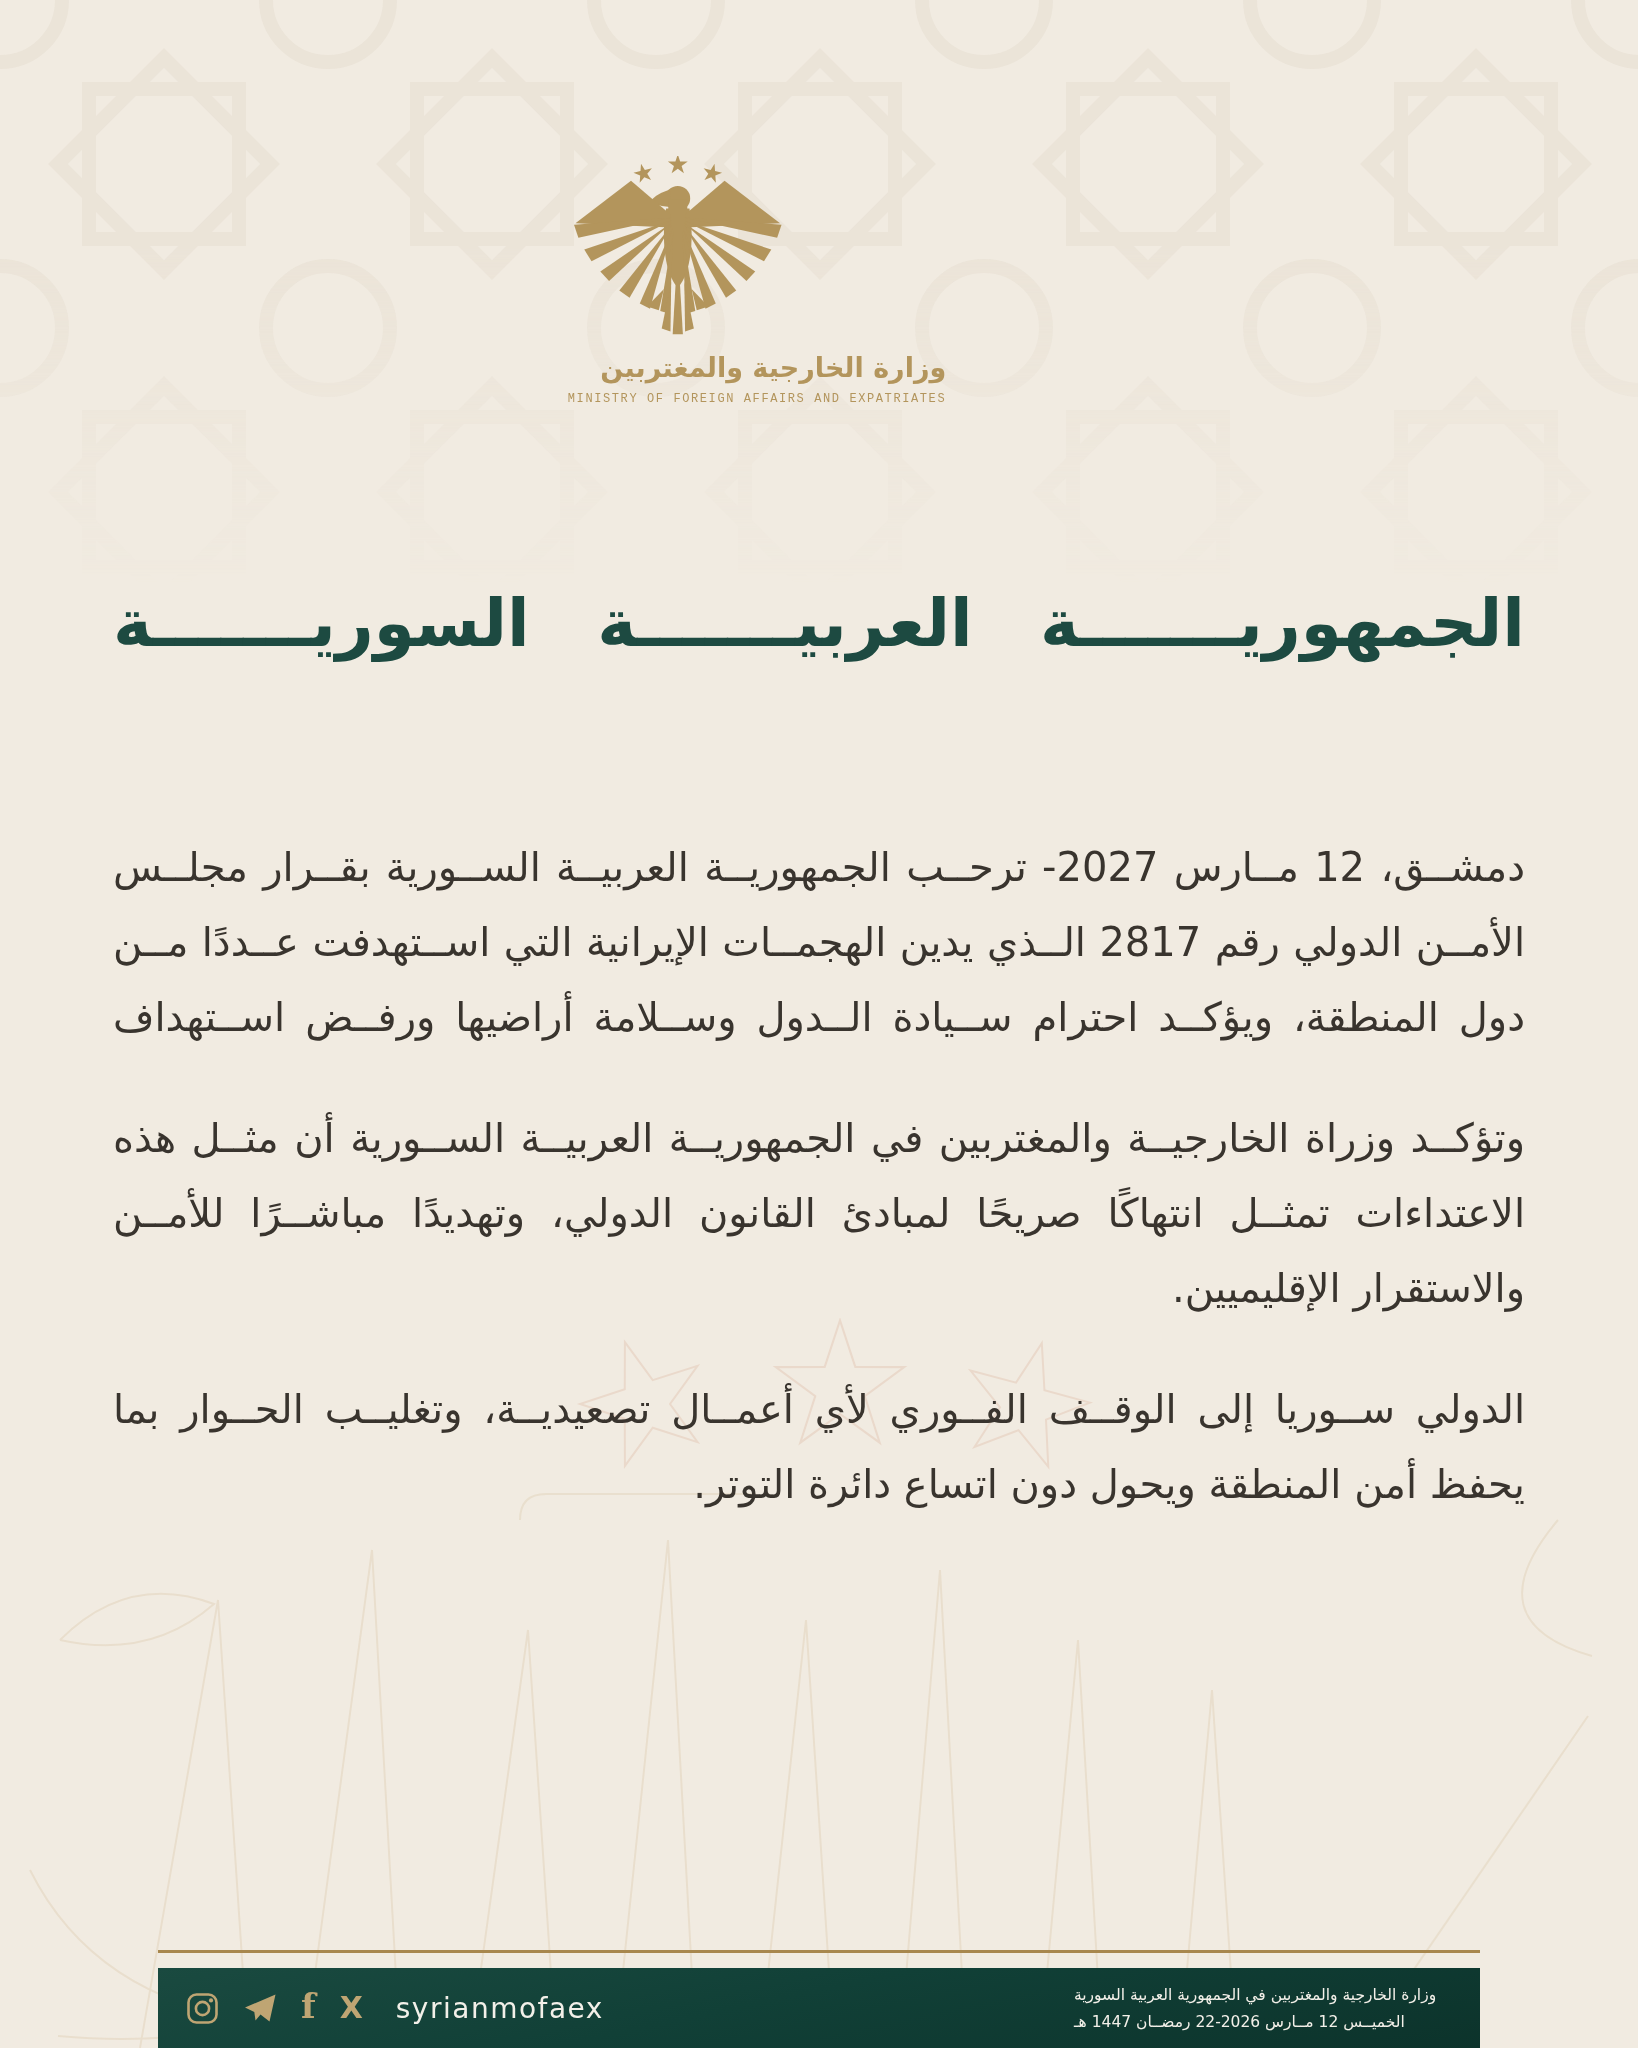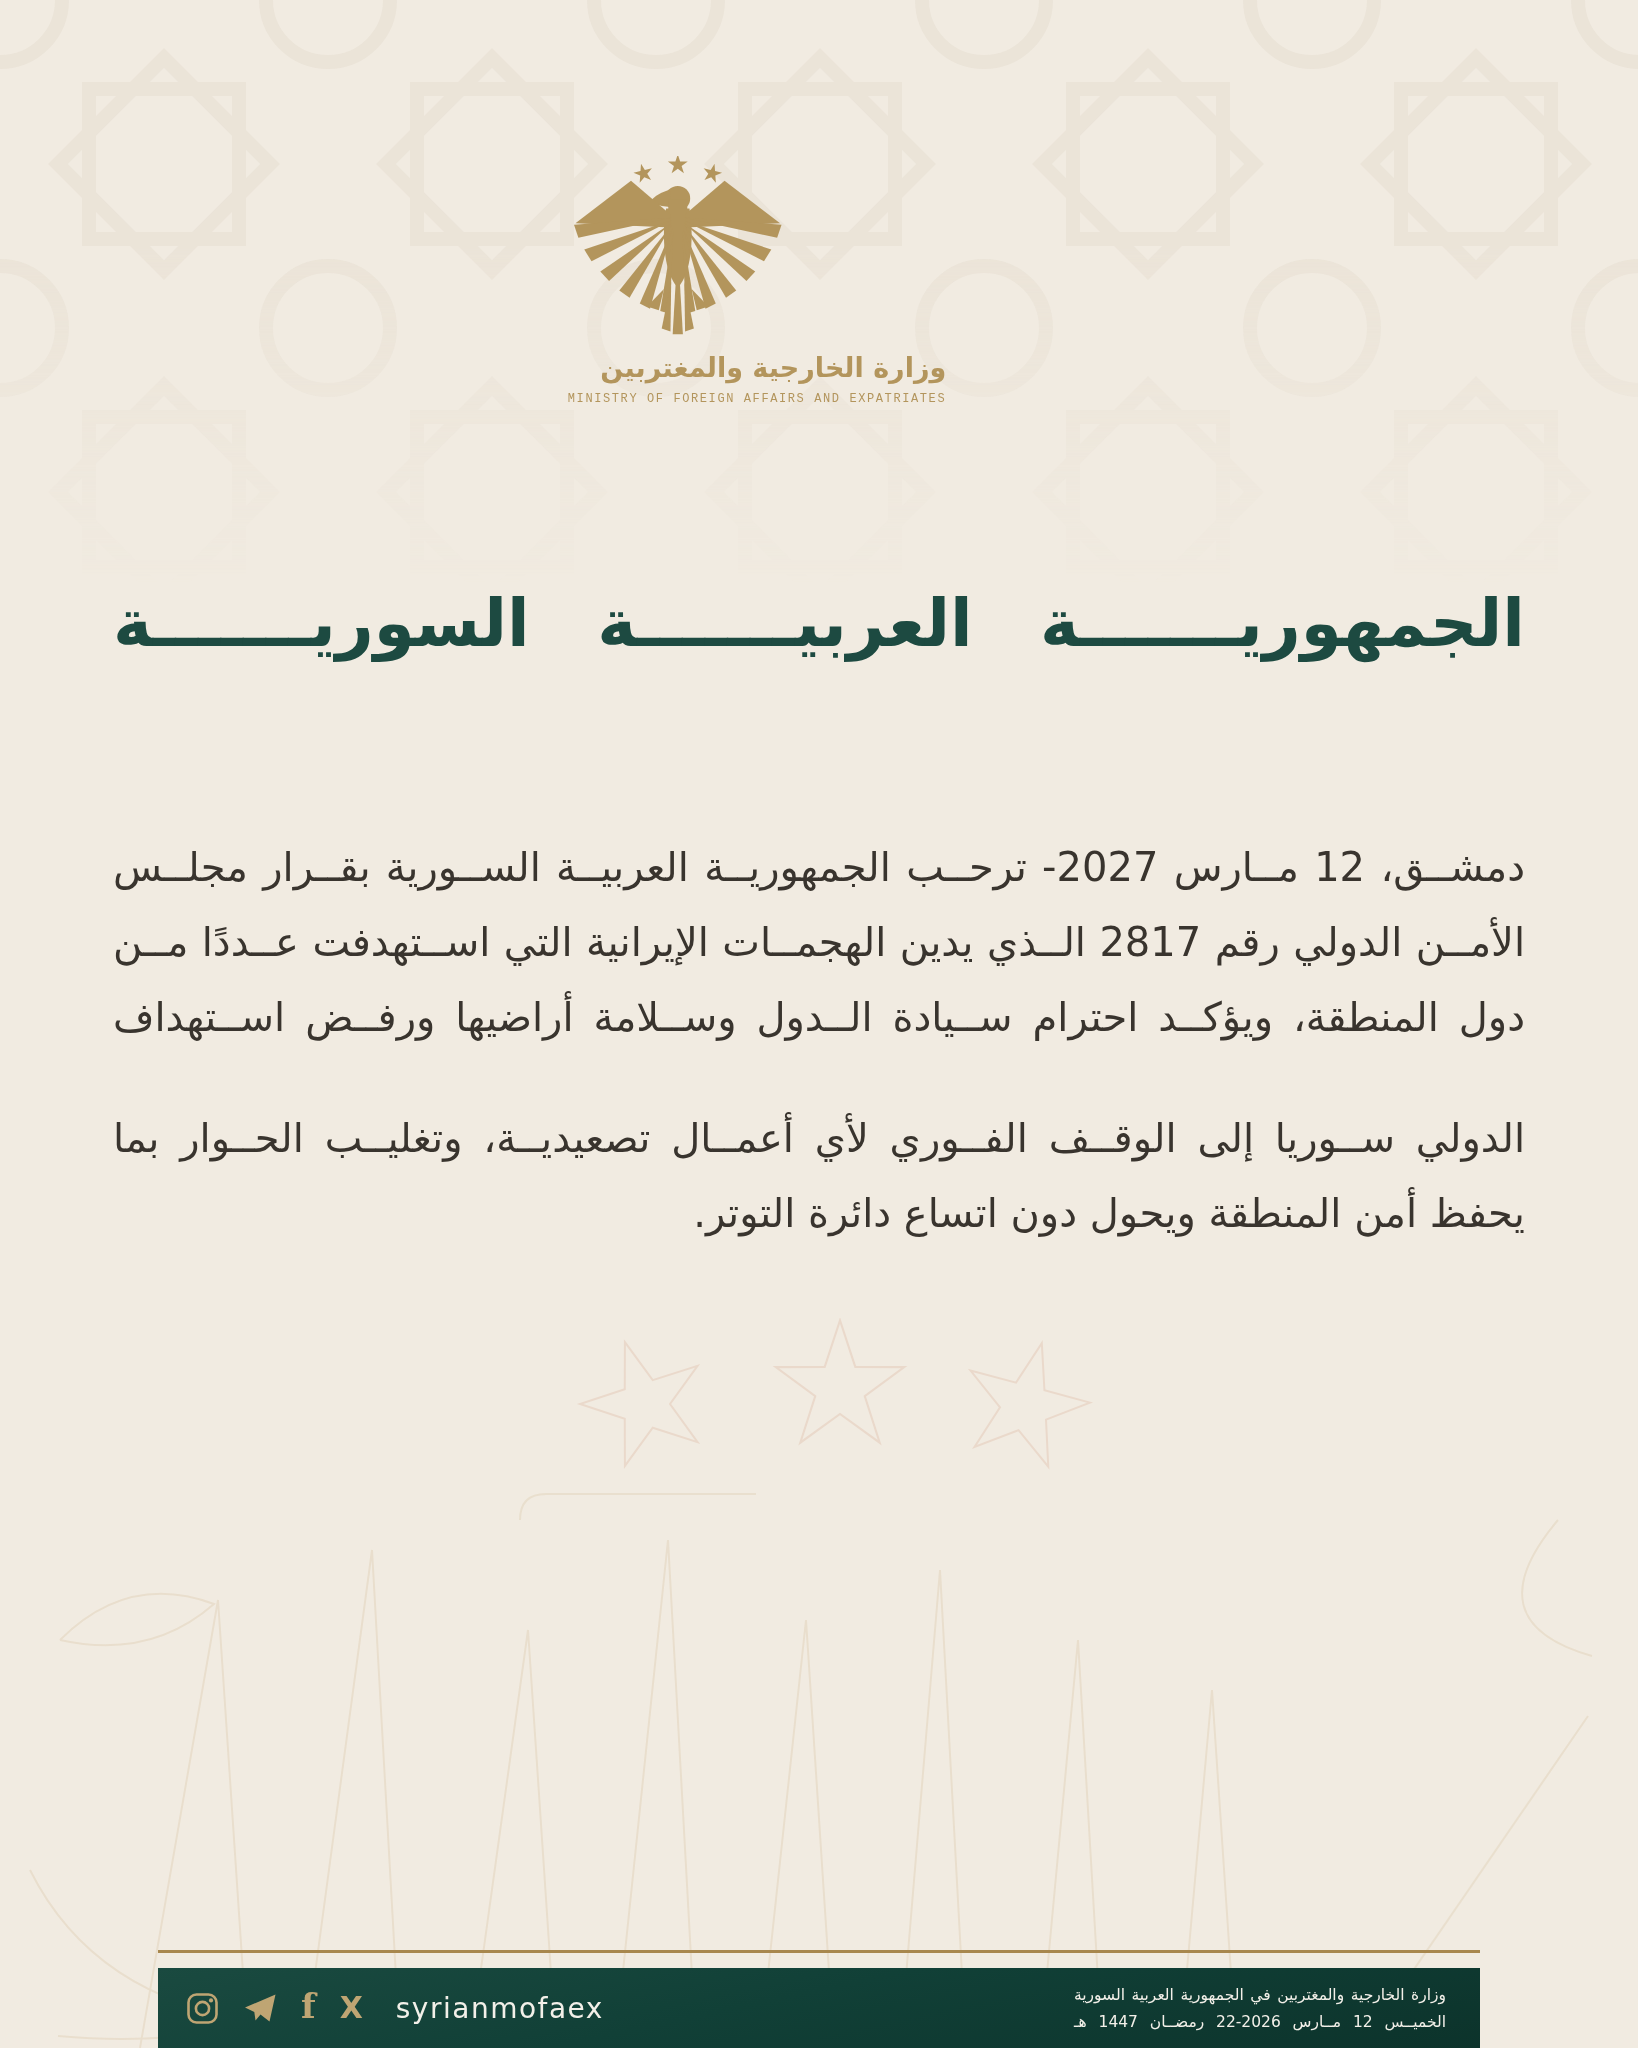--- a/index.html
+++ b/index.html
@@ -36,21 +36,21 @@
   .footer{position:absolute;left:158px;width:1322px;top:1968px;height:80px;
     background:linear-gradient(168deg,#1a4a40 0%,#114037 45%,#0c332b 100%);
     display:flex;align-items:center;}
   .social{display:flex;align-items:center;gap:24px;margin-left:28px;}
   .social svg{display:block;}
   .fbglyph{color:#bfa573;font-family:"DejaVu Serif",serif;font-weight:700;font-size:34px;
     line-height:34px;transform:translateY(-2px);}
   .xglyph{color:#bfa573;font-weight:700;font-size:30px;line-height:30px;}
   .handle{color:#f3f0e9;font-size:28px;letter-spacing:1.5px;margin-left:33px;}
   .f-right{position:absolute;right:34px;top:0;height:100%;display:flex;flex-direction:column;
-    justify-content:center;gap:7px;direction:rtl;color:#f3f0e9;font-size:15.5px;width:372px;}
+    justify-content:center;gap:7px;direction:rtl;color:#f3f0e9;font-size:15.5px;width:372px;align-items:flex-end;}
   .f-right div{text-align:justify;text-align-last:justify;line-height:20px;}
 </style>
 </head>
 <body>
 
 <div class="page">
 
   <svg class="wm pattern" viewBox="0 0 1638 620" preserveAspectRatio="xMidYMin slice">
     <defs>
       <pattern id="geo" width="328" height="328" patternUnits="userSpaceOnUse">
@@ -146,20 +146,25 @@
     <div class="hline">الجمهوريـــــــة العربيـــــــة السوريـــــــة</div>
   </div>
 
   <div class="bodytext">
     <div class="para">
       <div class="bline">دمشــق، 12 مــارس 2027- ترحــب الجمهوريــة العربيــة الســورية بقــرار مجلــس</div>
       <div class="bline">الأمــن الدولي رقم 2817 الــذي يدين الهجمــات الإيرانية التي اســتهدفت عــددًا مــن</div>
       <div class="bline">دول المنطقة، ويؤكــد احترام ســيادة الــدول وســلامة أراضيها ورفــض اســتهداف</div>
     </div>
     <div class="para">
+      <div class="bline">وتؤكــد وزراة الخارجيــة والمغتربين في الجمهوريــة العربيــة الســورية أن مثــل هذه</div>
+      <div class="bline">الاعتداءات تمثــل انتهاكًا صريحًا لمبادئ القانون الدولي، وتهديدًا مباشــرًا للأمــن</div>
+      <div class="bline last">والاستقرار الإقليميين.</div>
+    </div>
+    <div class="para">
       <div class="bline">الدولي ســوريا إلى الوقــف الفــوري لأي أعمــال تصعيديــة، وتغليــب الحــوار بما</div>
       <div class="bline last">يحفظ أمن المنطقة ويحول دون اتساع دائرة التوتر.</div>
     </div>
   </div>
 
   <div class="divider"></div>
   <div class="footer">
     <div class="social">
       <svg width="33" height="33" viewBox="0 0 33 33">
         <g fill="none" stroke="#bfa573" stroke-width="2.6">

